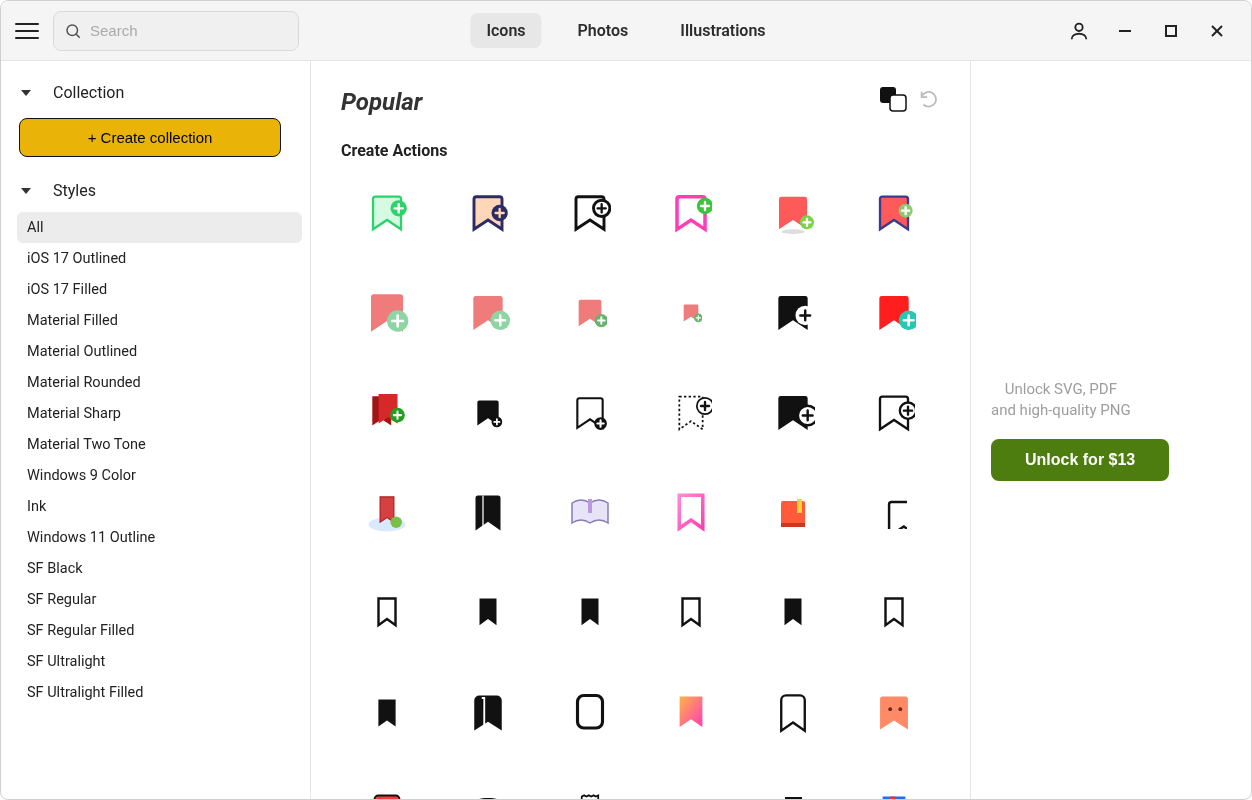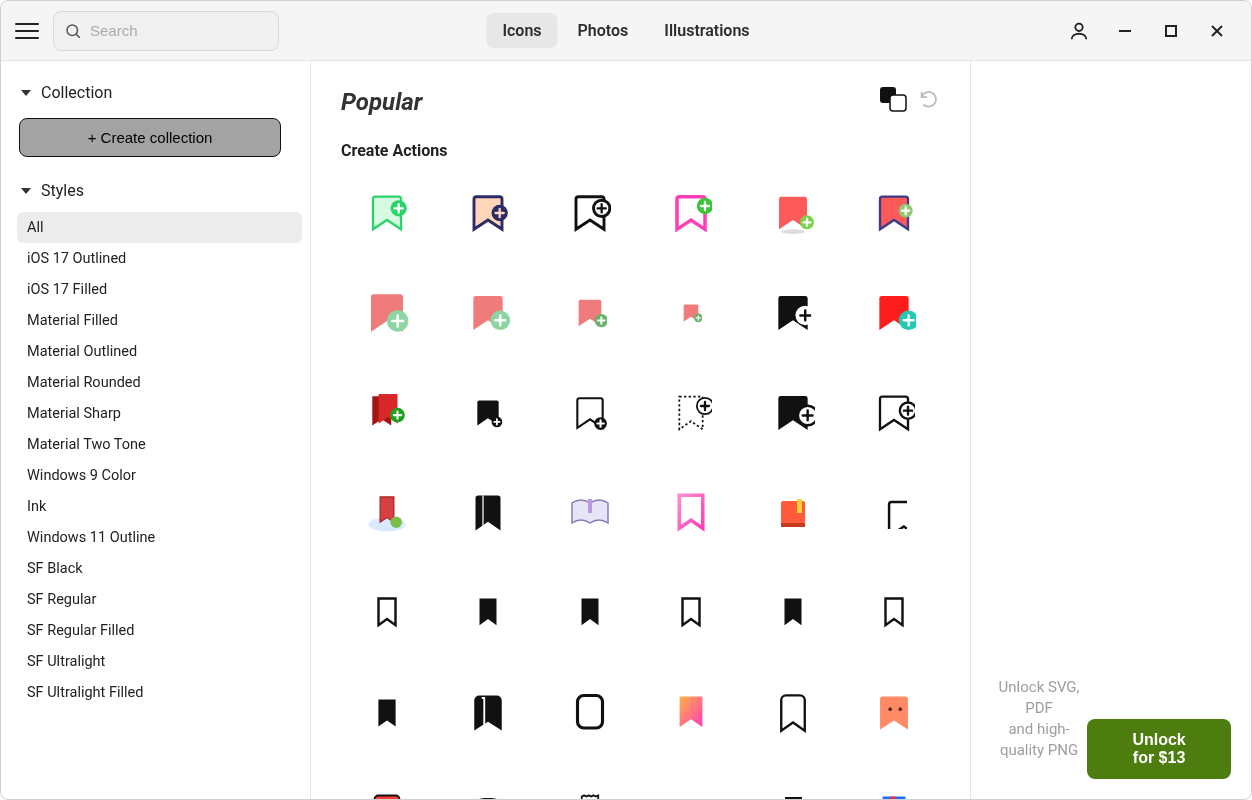--- a/index.html
+++ b/index.html
@@ -23,35 +23,35 @@
 }
 .hamburger {
   width: 28px; height: 28px;
   display: flex; flex-direction: column; justify-content: center; gap: 5px;
   cursor: pointer;
   padding: 2px;
 }
 .hamburger span { height: 2px; background:#222; border-radius:1px; }
 .search-wrap {
   display:flex; align-items:center;
-  width: 226px; height: 40px;
+  width: 246px; height: 40px;
   background:#f0f0f0;
   border:1px solid #d9d9d9;
   border-radius:8px;
   padding:0 10px;
   gap:8px;
 }
 .search-wrap svg { flex-shrink:0; }
 .search-wrap input {
   border:none; background:transparent; outline:none;
   font-size:15px; color:#555; width:100%;
 }
 .search-wrap input::placeholder { color:#aaa; }
 .tabs {
-  display:flex; gap:4px;
+  display:flex; gap:20px;
   margin-left:auto; margin-right:auto;
   position:absolute; left:50%; transform:translateX(-50%);
 }
 .tab {
   padding:8px 16px; border-radius:7px;
   font-size:16px; font-weight:600; color:#2c2c2c;
   cursor:pointer;
 }
 .tab.active { background:#e7e7e7; }
 .winctrls {
@@ -64,33 +64,33 @@
   display:flex;
   height: calc(100% - 60px);
 }
 .sidebar {
   width: 310px;
   border-right:1px solid #e5e5e5;
   padding:16px 8px 16px 16px;
   overflow-y:auto;
 }
 .side-section-header {
-  display:flex; align-items:center; gap:10px;
+  display:flex; align-items:center; gap:22px;
   font-size:16px; color:#222; font-weight:400;
   padding:6px 4px;
   cursor:pointer;
 }
 .tri { width:0;height:0;border-left:5px solid transparent;border-right:5px solid transparent;border-top:6px solid #333; }
 .create-btn {
   width: 262px;
   margin:10px 2px 18px 2px;
   padding:10px;
   border:1.5px solid #111;
   border-radius:8px;
-  background:#a3a3a3;
+  background:#eab308;
   font-size:15px;
   cursor:pointer;
   text-align:center;
 }
 .style-list { margin-top:6px; }
 .style-item {
   padding:7px 10px;
   font-size:14.5px;
   color:#222;
   border-radius:6px;
@@ -116,21 +116,21 @@
   padding-bottom:40px;
 }
 .icon-cell {
   height:70px;
   display:flex; align-items:center; justify-content:center;
   cursor:pointer;
 }
 .rightpanel {
   width:280px;
   padding:20px;
-  display:flex; flex-direction:row; align-items:flex-end; justify-content:center;
+  display:flex; flex-direction:column; align-items:flex-start; justify-content:center;
   text-align:center;
 }
 .unlock-text { color:#9e9e9e; font-size:15px; line-height:1.4; margin-bottom:18px;}
 .unlock-btn {
   background:#4d7c0f; color:#fff; border:none;
   padding:12px 34px; border-radius:8px;
   font-size:16px; font-weight:600; cursor:pointer;
 }
 .content::-webkit-scrollbar, .sidebar::-webkit-scrollbar { width:8px;}
 .content::-webkit-scrollbar-thumb, .sidebar::-webkit-scrollbar-thumb { background:#ccc; border-radius:4px;}

